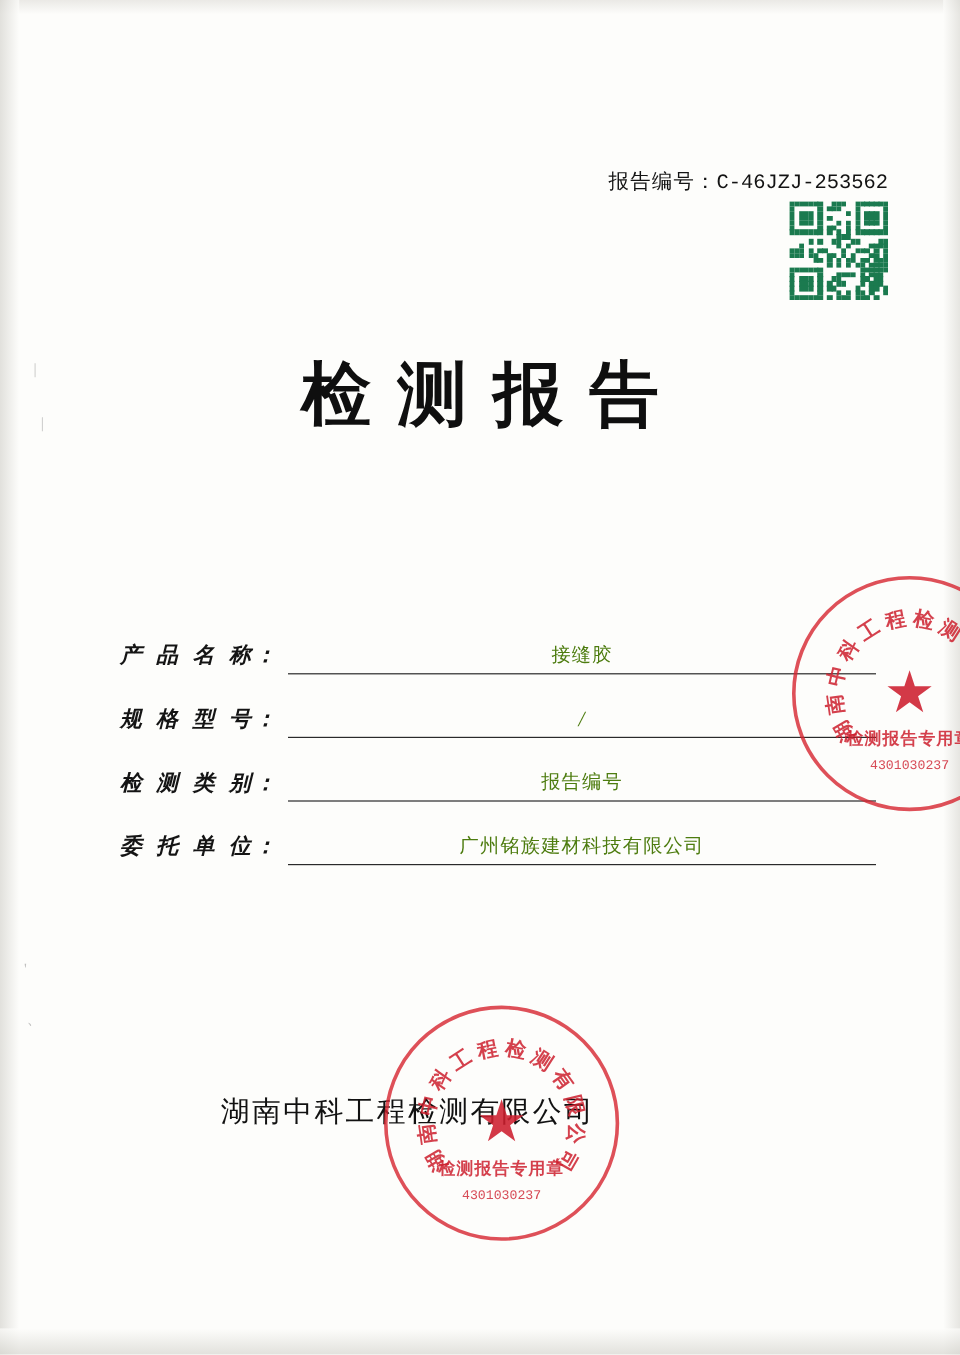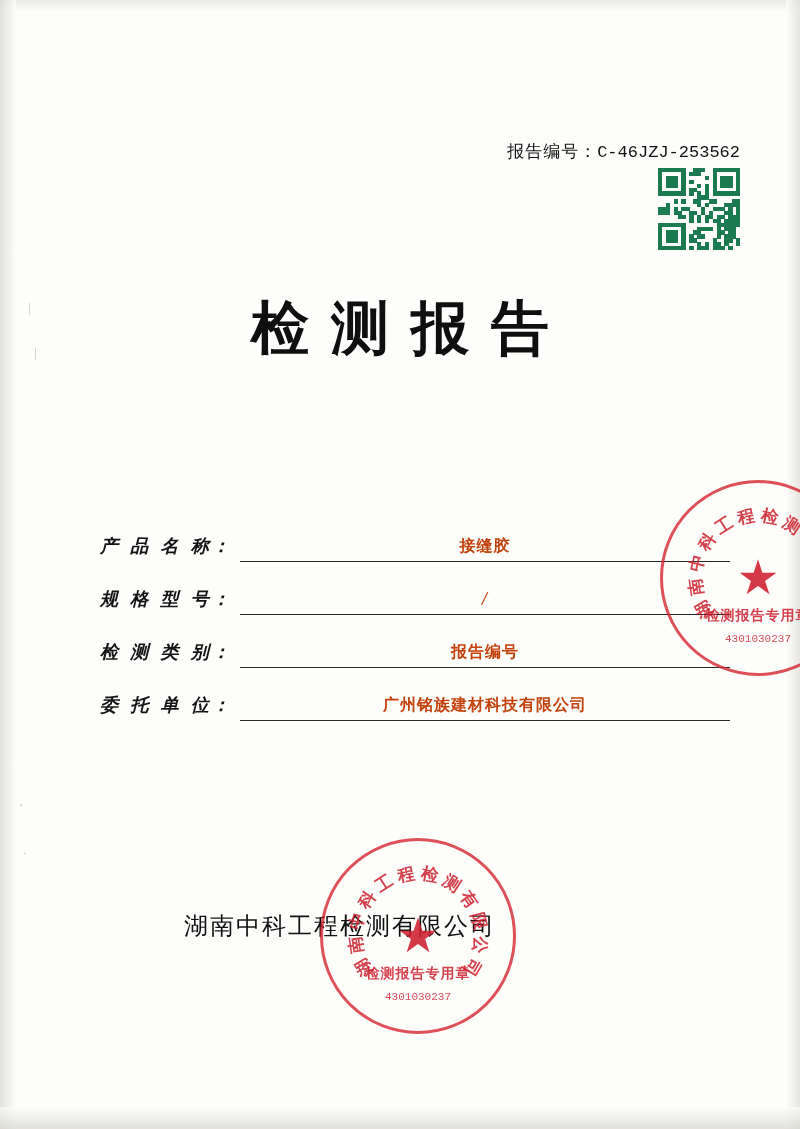--- a/index.html
+++ b/index.html
@@ -125,22 +125,21 @@
   }
   .field-value {
     position: absolute;
     left: 140px;
     right: 0;
     top: 8px;
     text-align: center;
     font-family: "DejaVu Sans", sans-serif;
     font-size: 16px;
     letter-spacing: 1px;
-    color: #c2410c;
-    font-weight: bold;
+    color: #4d7c0f;
   }
   .field-value.slash {
     font-family: "Liberation Serif", serif;
     font-size: 18px;
     font-style: italic;
   }
 
   
   .footer {
     position: absolute;

